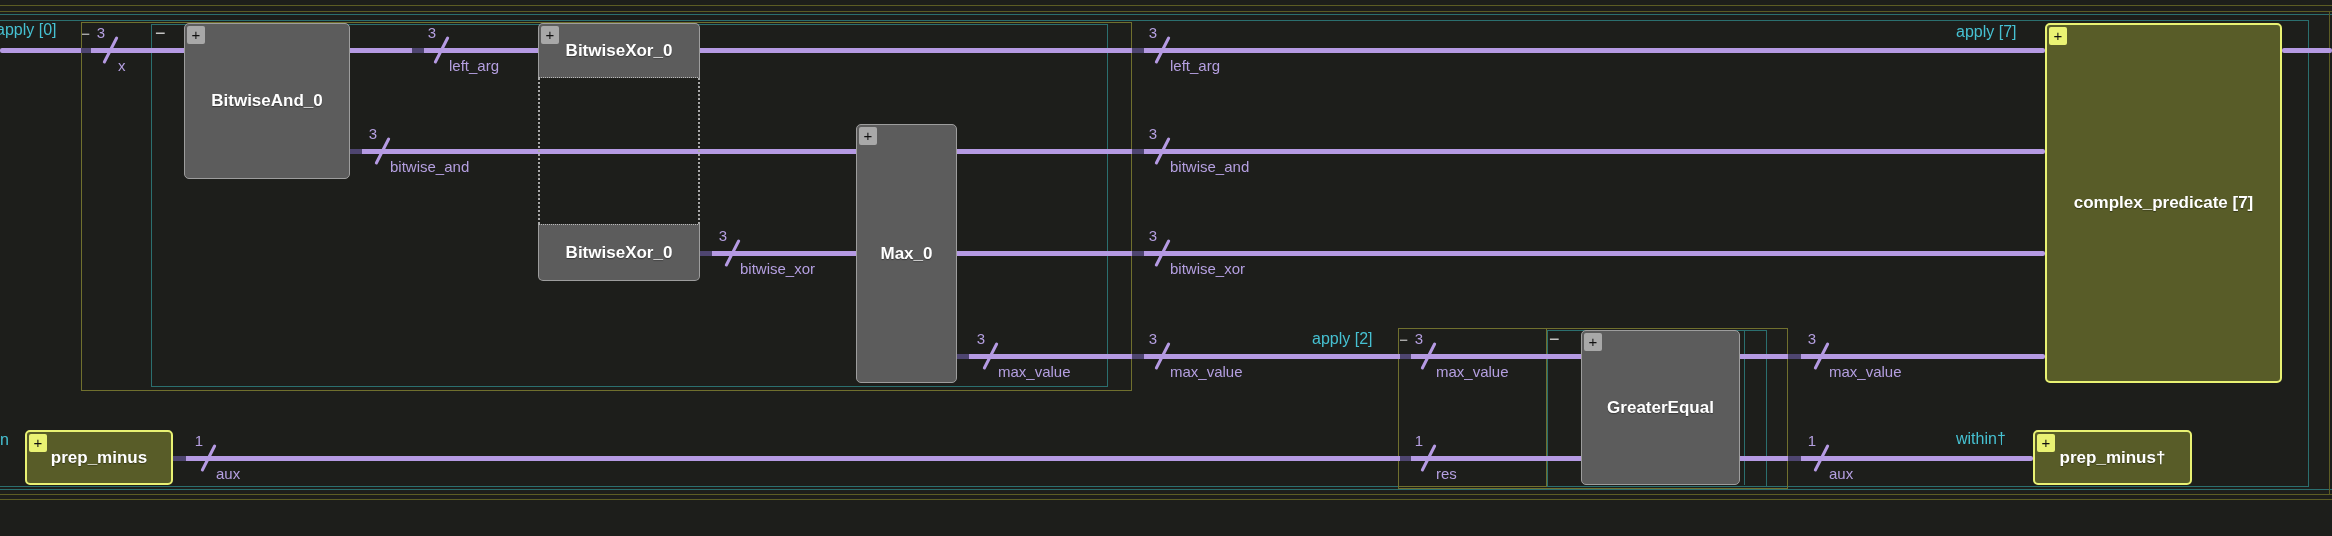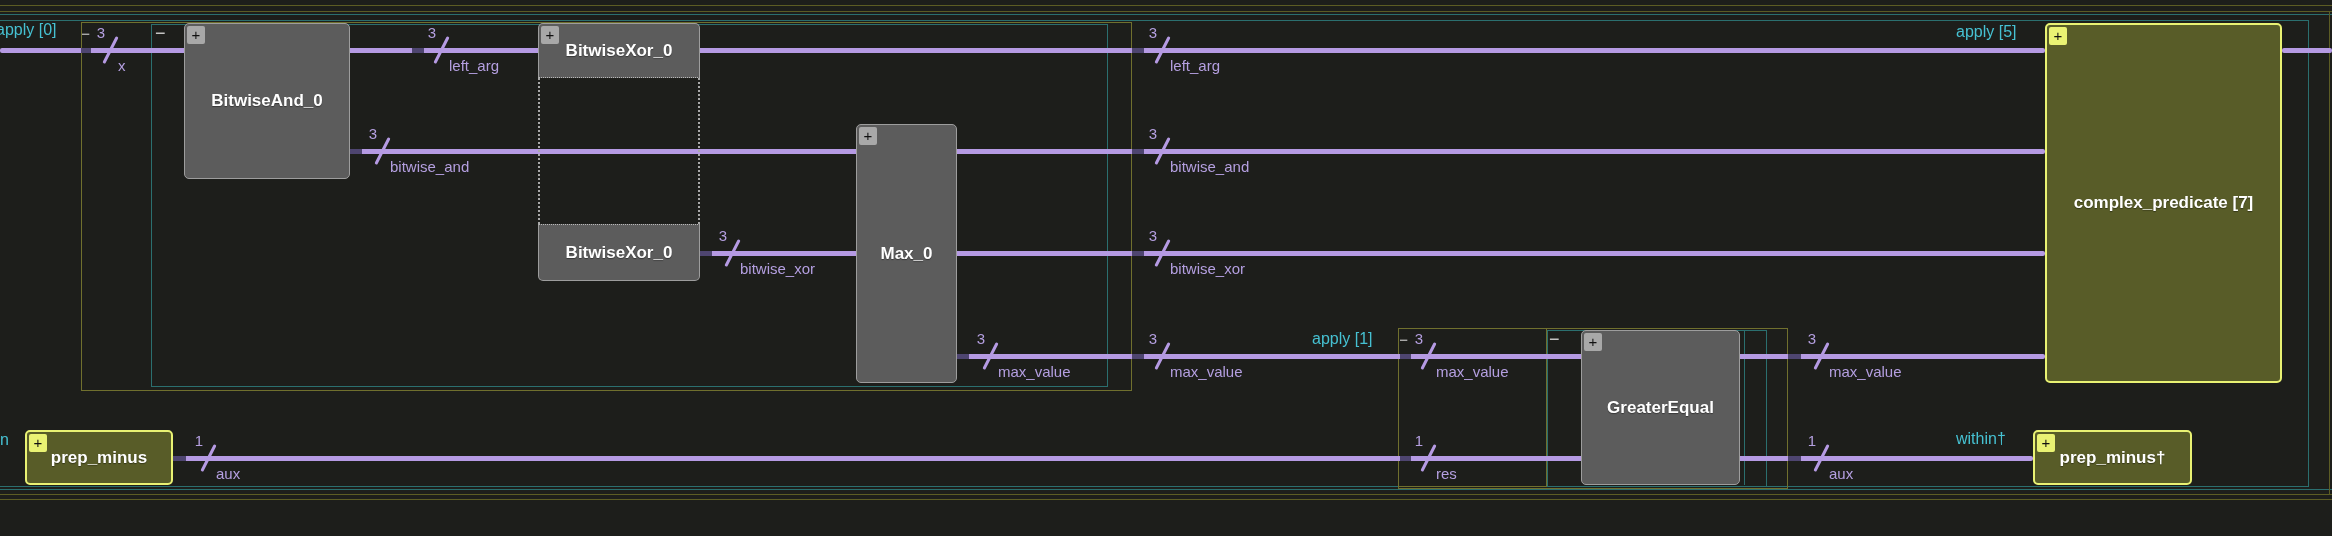--- a/index.html
+++ b/index.html
@@ -126,22 +126,22 @@
     <div class="plus olive-btn">+</div>
     <span class="block-label">prep_minus†</span>
   </div>
 
   <div class="block olive" style="left:2045px;top:23px;width:237px;height:360px">
     <div class="plus olive-btn">+</div>
     <span class="block-label">complex_predicate [7]</span>
   </div>
 
   <div class="cluster-label" style="left:-4px;top:21px">apply [0]</div>
-  <div class="cluster-label" style="left:1312px;top:330px">apply [1]</div>
-  <div class="cluster-label" style="left:1956px;top:23px">apply [5]</div>
+  <div class="cluster-label" style="left:1312px;top:330px">apply [2]</div>
+  <div class="cluster-label" style="left:1956px;top:23px">apply [7]</div>
   <div class="cluster-label" style="left:1956px;top:430px">within†</div>
   <div class="cluster-label" style="left:0;top:431px">n</div>
 
   <div class="toggle" style="left:155px;top:25px">−</div>
   <div class="toggle" style="left:1549px;top:331px">−</div>
 
   <div class="ann" style="left:111px;top:50px">
     <span class="pre">−</span>
     <span class="num">3</span>
     <span class="slash"></span>

